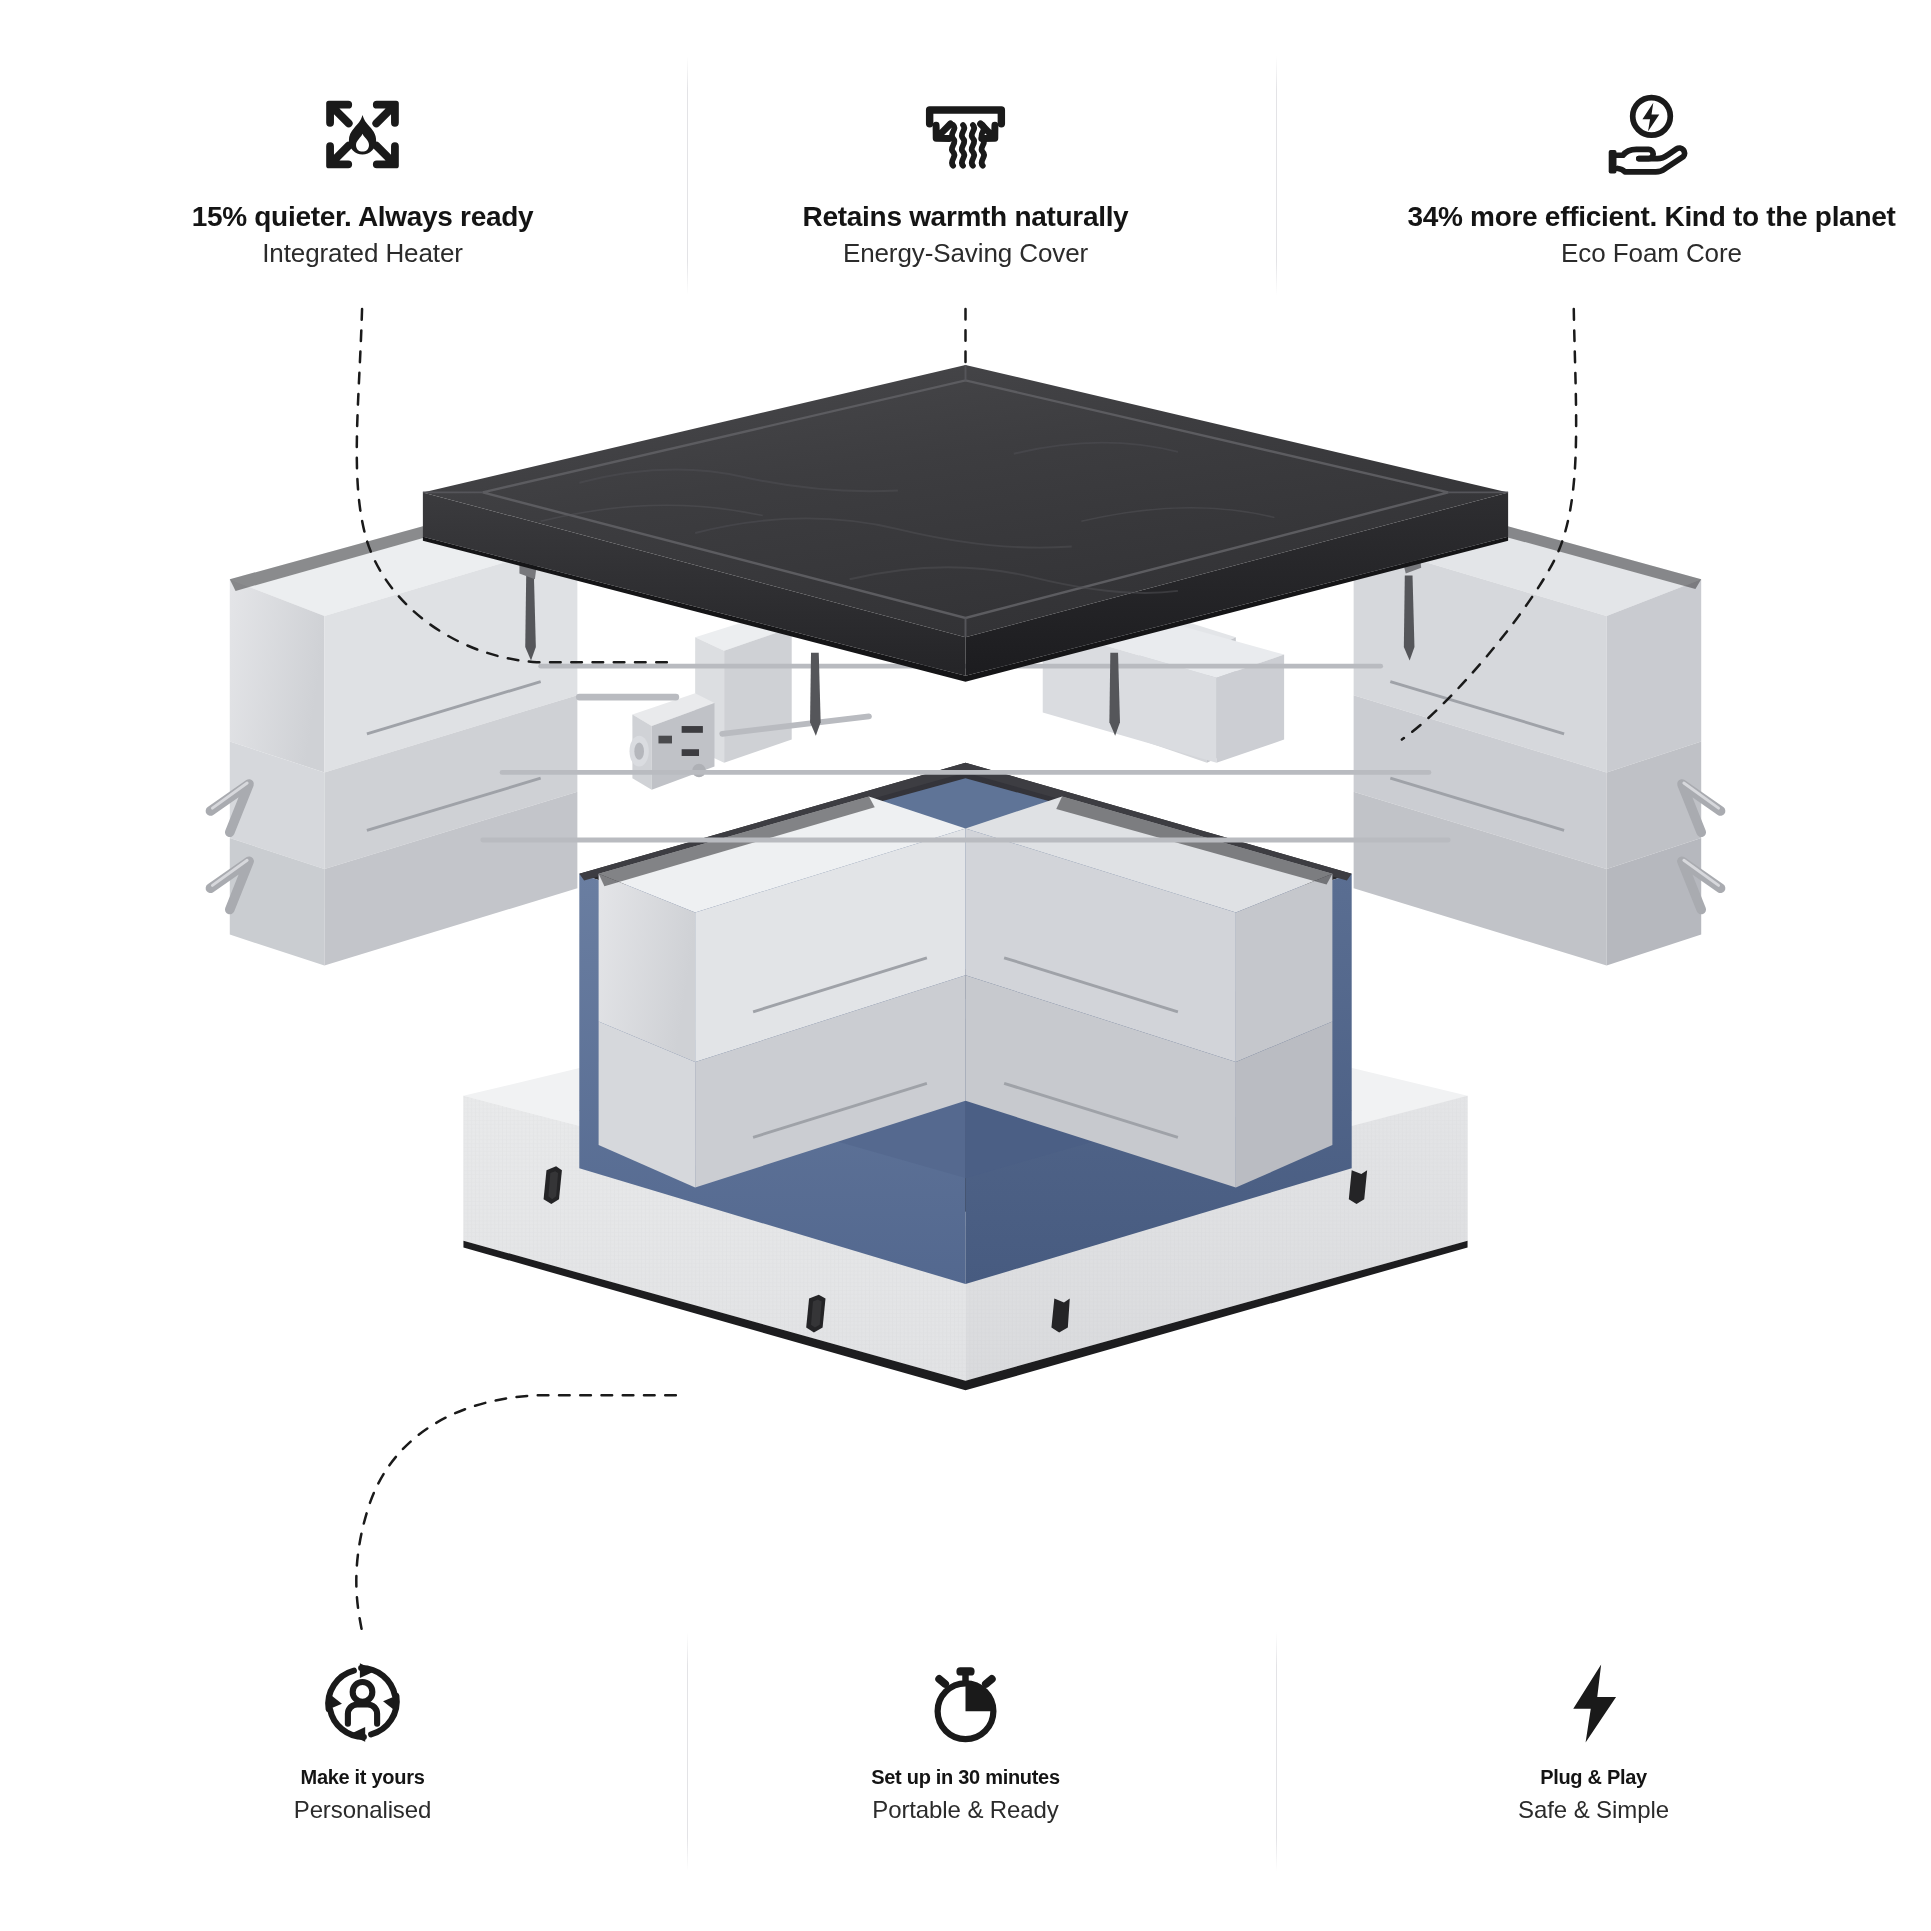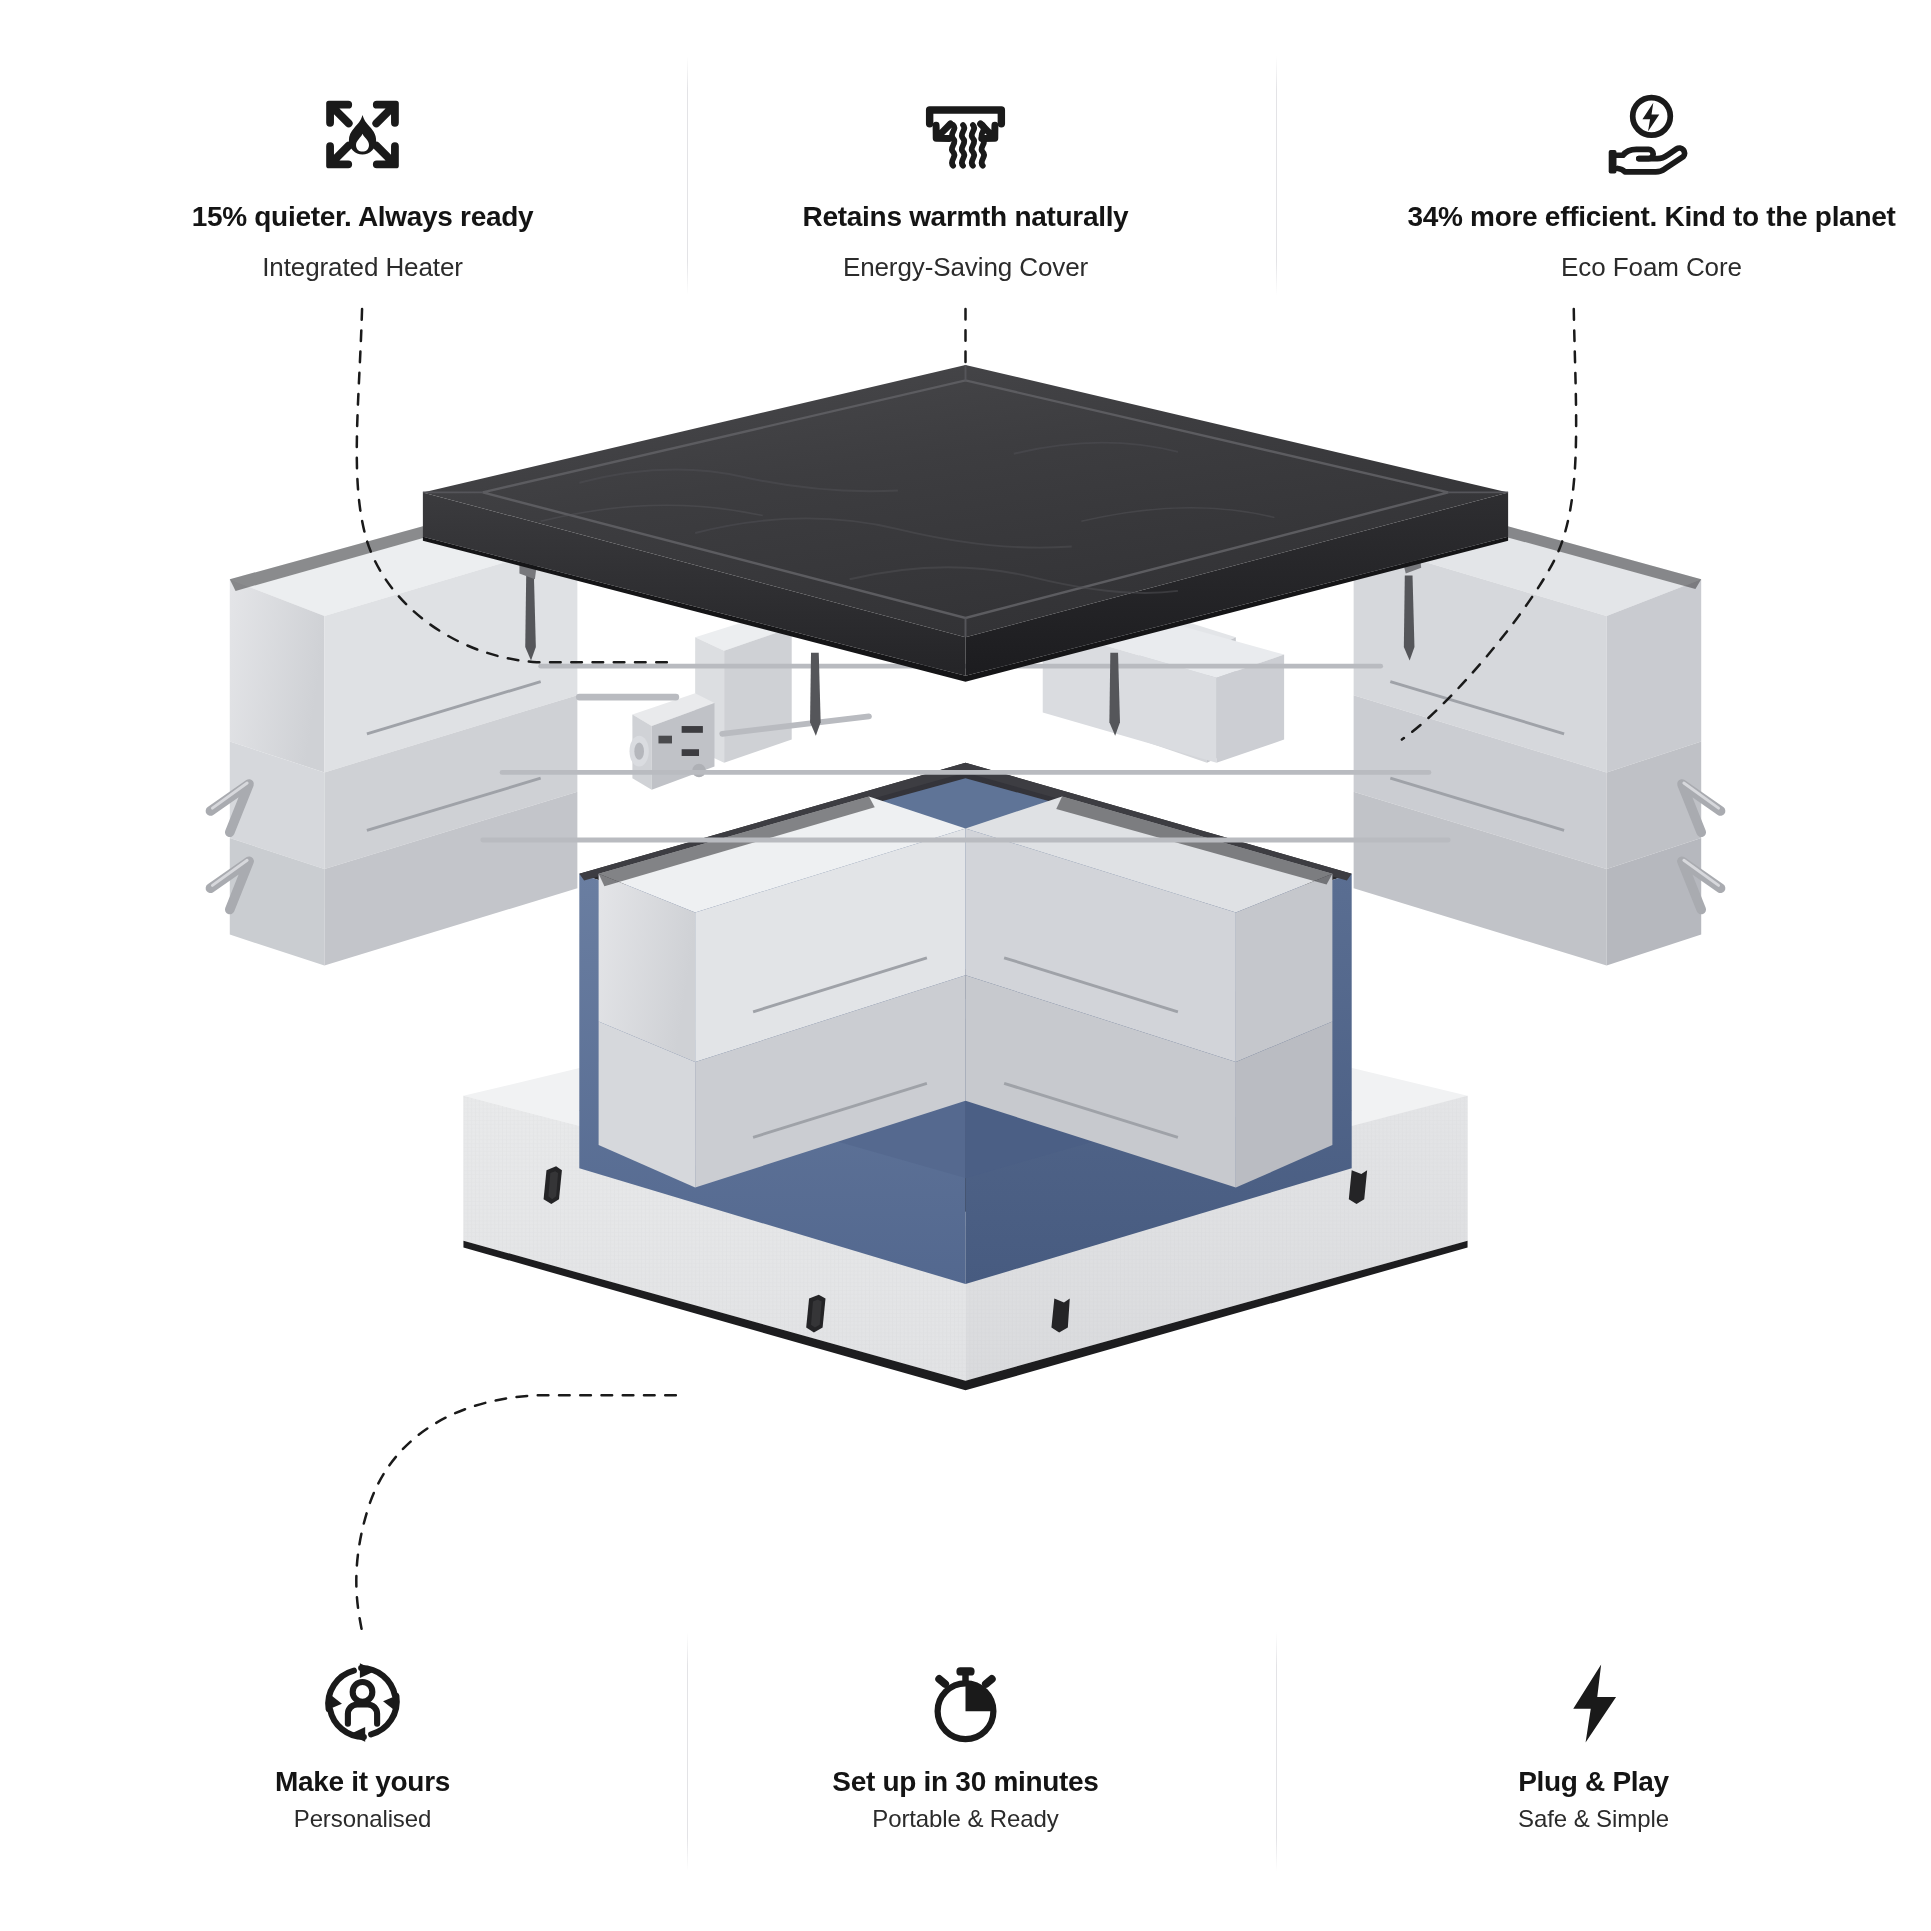--- a/index.html
+++ b/index.html
@@ -35,21 +35,21 @@
     line-height:1.15;
     color:#141414;
     white-space:nowrap;
   }
   .feature .subline{
     font-size:26px;
     font-weight:normal;
     letter-spacing:-0.1px;
     line-height:1.25;
     color:#2b2b2b;
-    margin-top:18px;
+    margin-top:4px;
     white-space:nowrap;
   }
   .feature.wide{ width:541px; }
 
   
   .f-heater{ left:150px;  top:70px; }
   .f-cover { left:753px;  top:70px; }
   .f-foam  { left:1381px; top:70px; }
 
   
@@ -57,21 +57,21 @@
     position:absolute;
     width:425px;
     text-align:center;
   }
   .b-feature .icon-wrap{
     height:104px;
     display:flex; align-items:flex-end; justify-content:center;
     margin-bottom:21px;
   }
   .b-feature .headline{
-    font-size:28px; font-weight:bold; letter-spacing:-0.3px;
+    font-size:20px; font-weight:bold; letter-spacing:-0.3px;
     color:#141414; white-space:nowrap;
   }
   .b-feature .subline{
     font-size:24px; font-weight:normal; letter-spacing:-0.1px;
     color:#2b2b2b; margin-top:6.8px; white-space:nowrap;
   }
   .f-personal{ left:150px;  top:1641px; }
   .f-setup   { left:753px;  top:1641px; }
   .f-plug    { left:1381px; top:1641px; }
 

